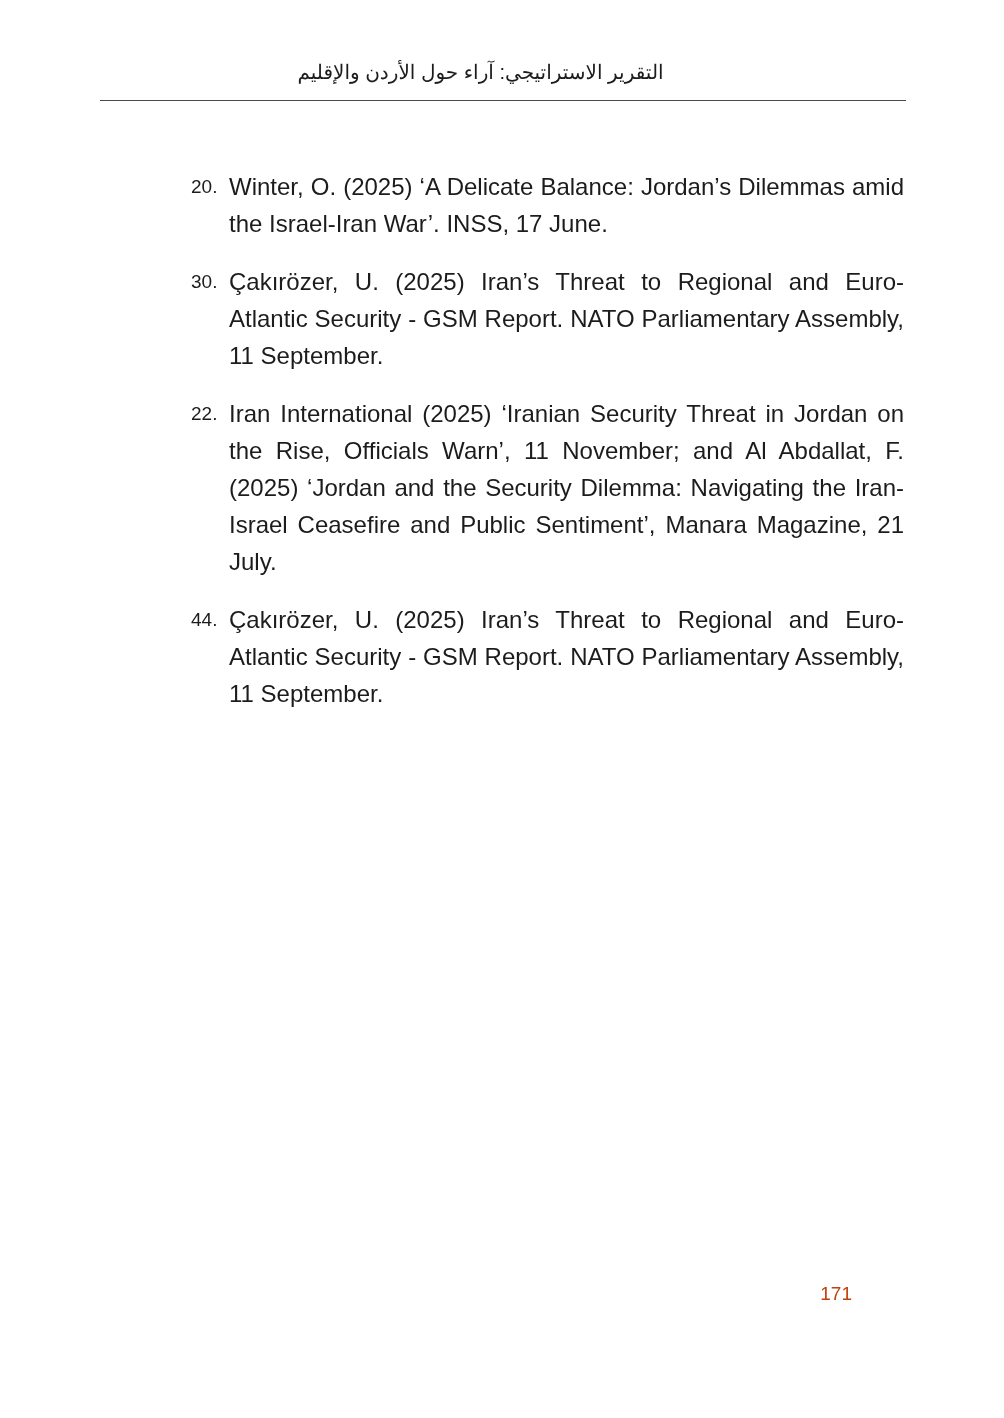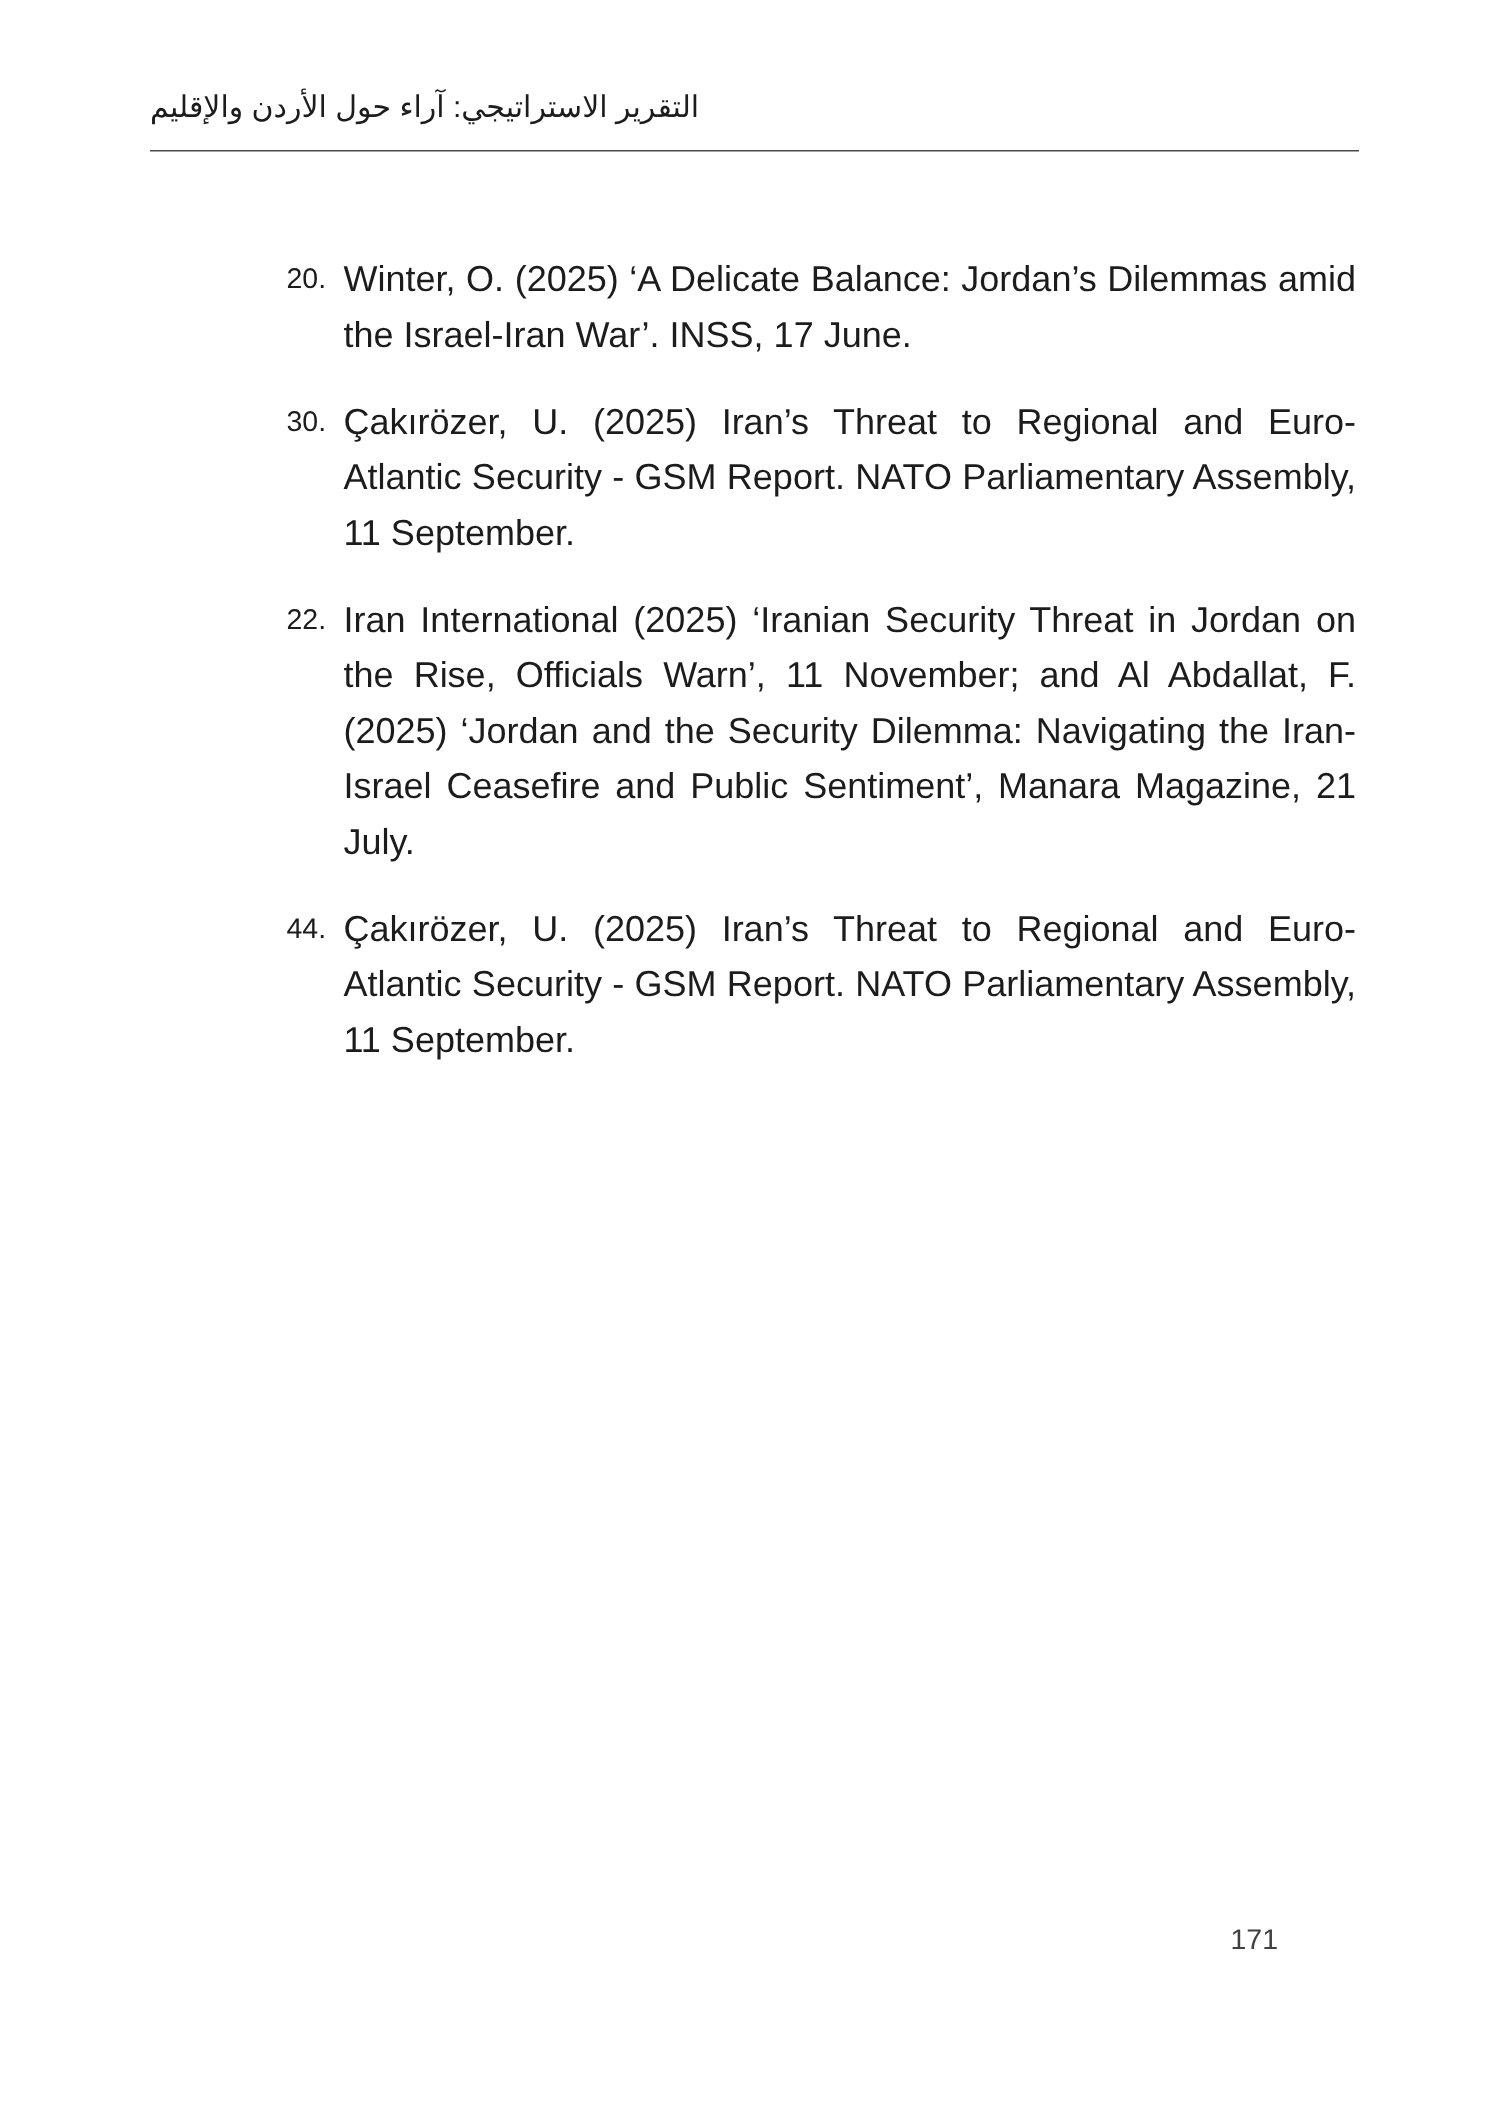--- a/index.html
+++ b/index.html
@@ -19,21 +19,21 @@
   }
   .page-header {
     position: absolute;
     top: 0;
     left: 100px;
     width: 806px;
   }
   .header-title {
     margin-top: 58px;
     padding-right: 45px;
-    text-align: left;
+    text-align: center;
     font-size: 20px;
     line-height: 28px;
     color: #1c1c1c;
     direction: rtl;
   }
   .header-rule {
     margin-top: 14px;
     height: 0;
     border-top: 1.5px solid #4a4a4a;
   }
@@ -61,21 +61,21 @@
     text-align: justify;
     text-justify: inter-word;
   }
   .page-number {
     position: absolute;
     top: 1282px;
     right: 152px;
     font-size: 19px;
     line-height: 24px;
     text-align: right;
-    color: #404040;
+    color: #c2410c;
   }
 </style>
 </head>
 <body>
 
 <div class="page">
 
   <header class="page-header">
     <div class="header-title" dir="rtl">التقرير الاستراتيجي: آراء حول الأردن والإقليم</div>
     <div class="header-rule"></div>

